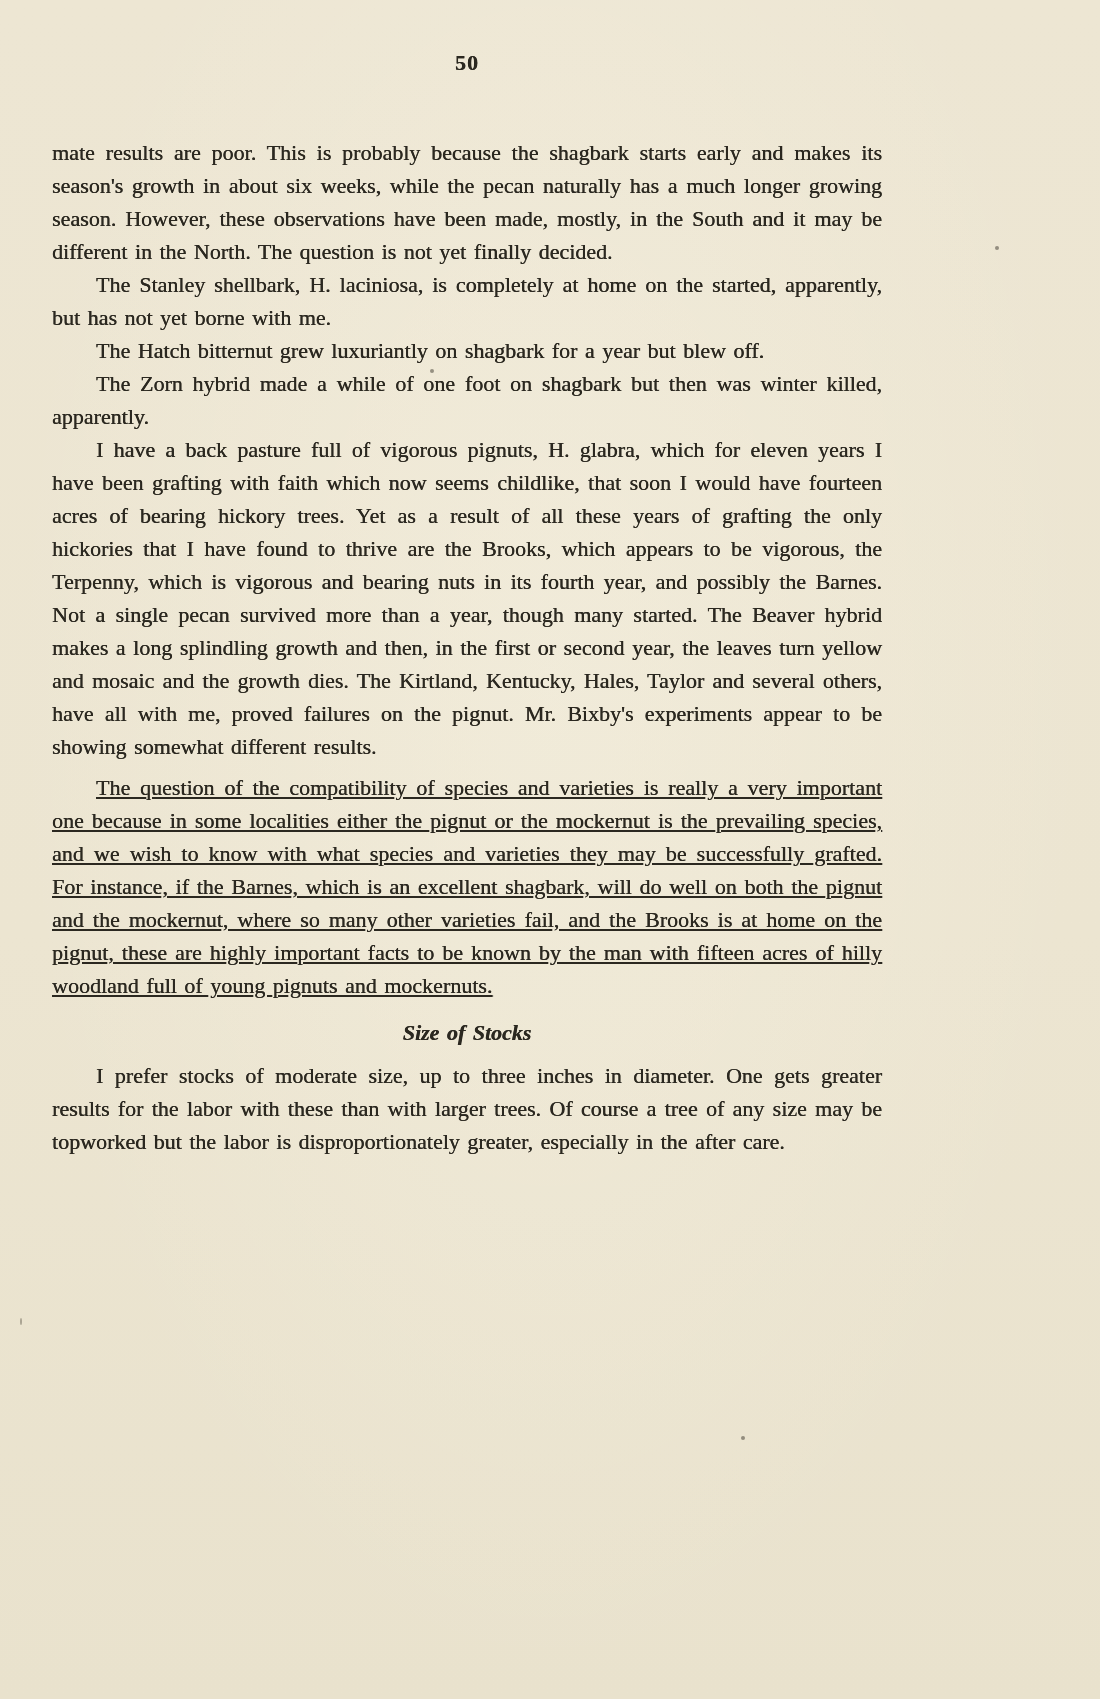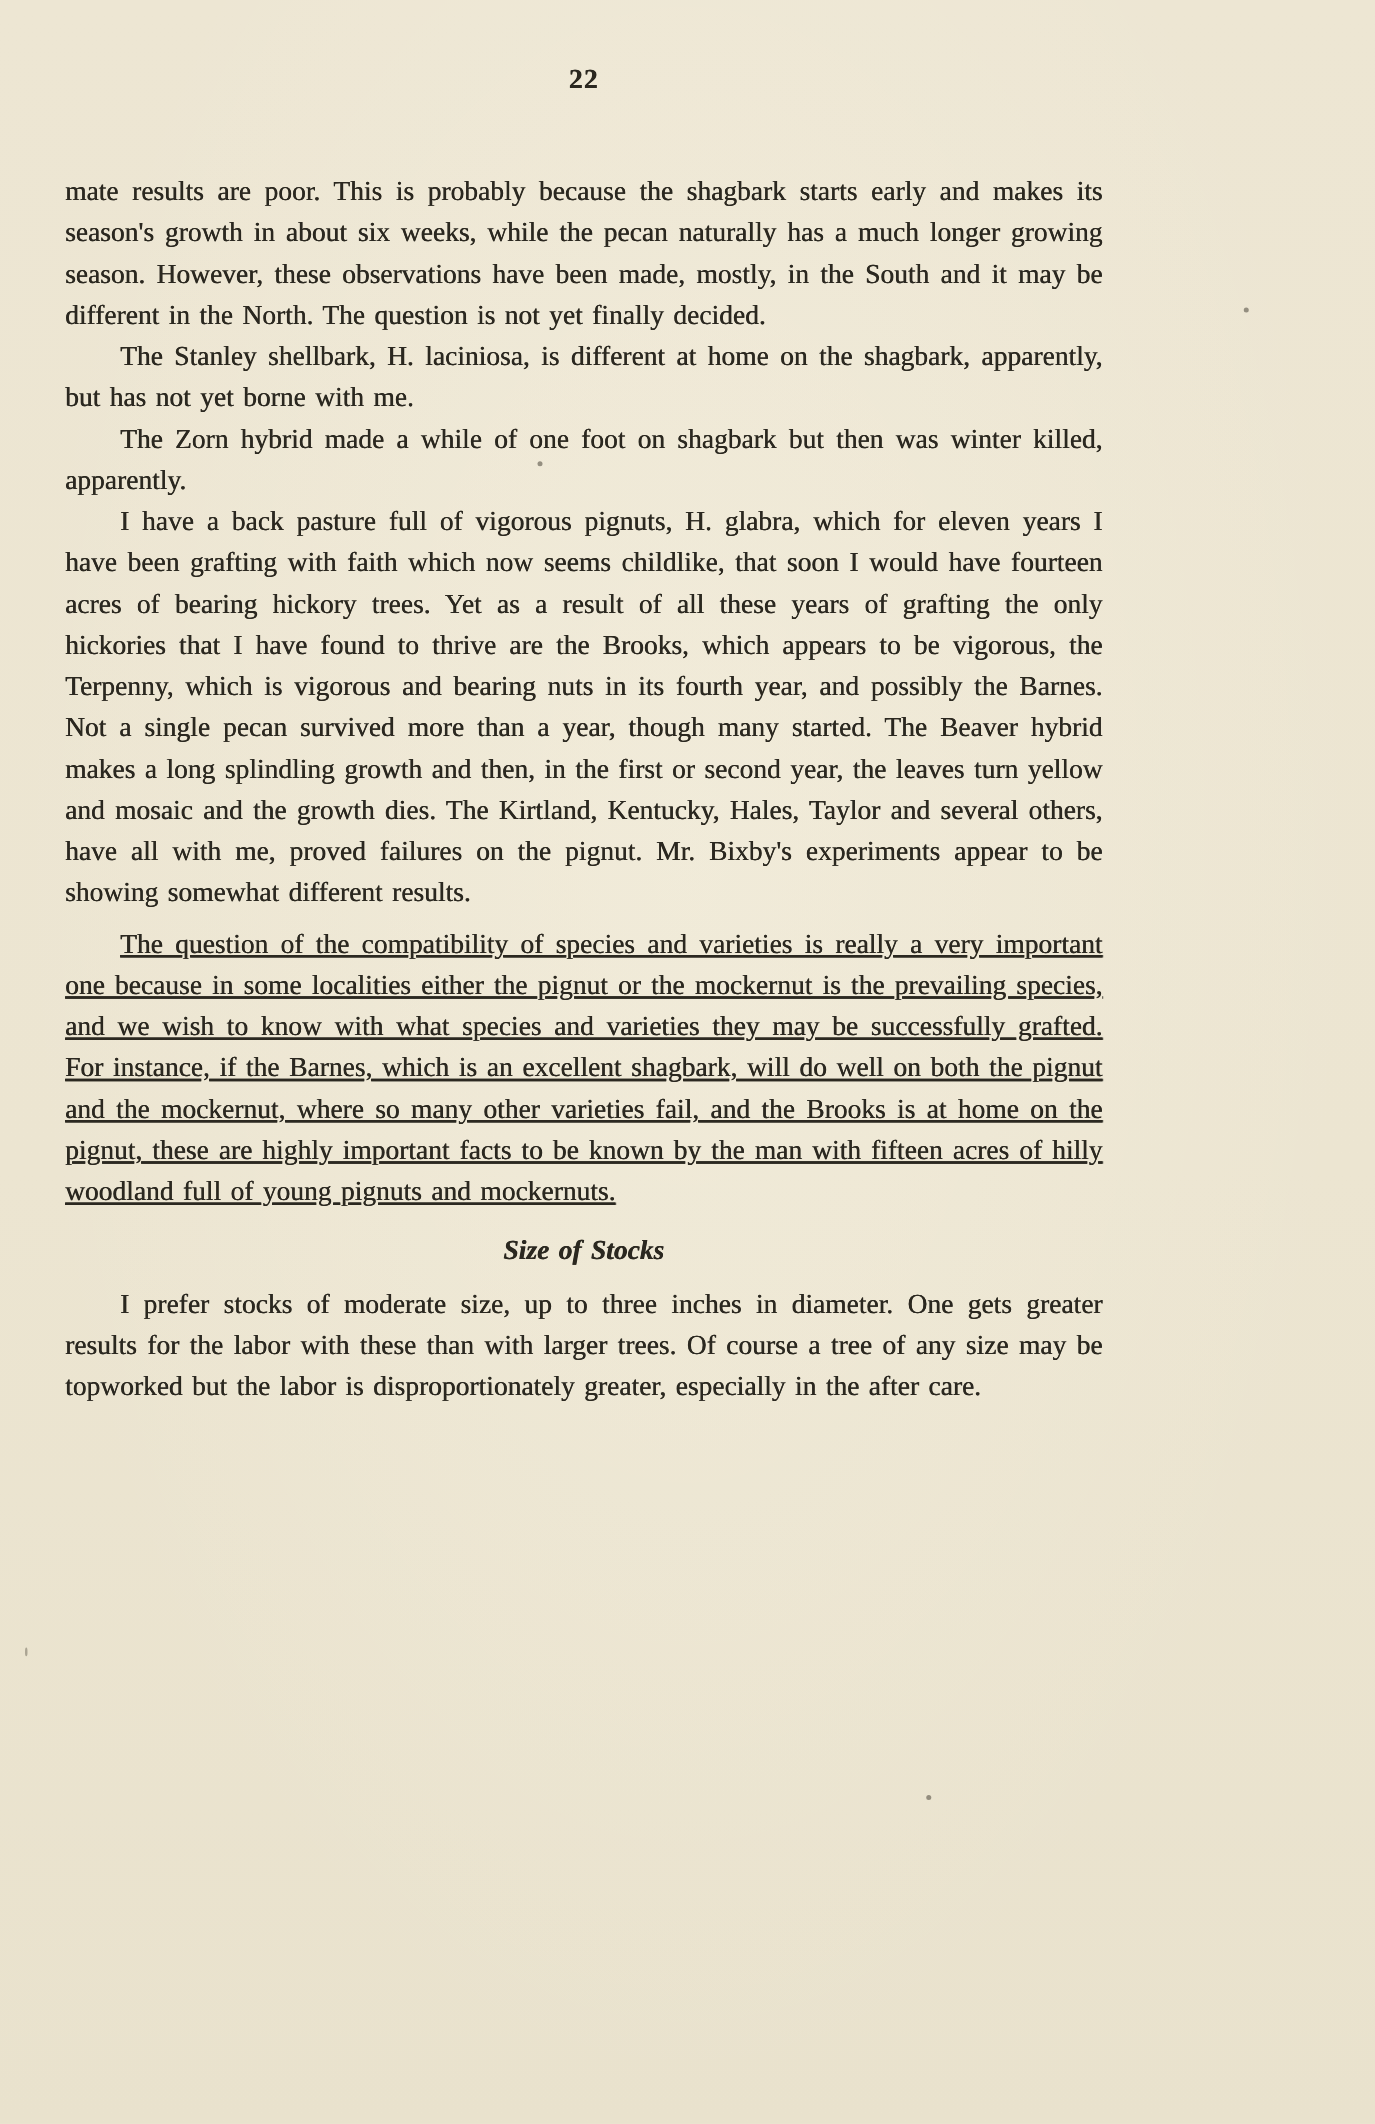--- a/index.html
+++ b/index.html
@@ -68,28 +68,29 @@
   .speck.s1 { left: 995px; top: 246px; width: 4px; height: 4px; }
   .speck.s2 { left: 430px; top: 369px; width: 4px; height: 4px; }
   .speck.s3 { left: 741px; top: 1436px; width: 4px; height: 4px; }
   .speck.s4 { left: 20px;  top: 1318px; width: 2px; height: 7px; opacity: 0.4; }
 </style>
 </head>
 <body>
 
 <div class="page">
 
-  <div class="page-number">22</div>
+  <div class="page-number">50</div>
 
   <div class="text-block">
 
     <p class="para no-indent">mate results are poor.  This is probably because the shagbark starts early and makes its season's growth in about six weeks, while the pecan naturally has a much longer growing season.  However, these observations have been made, mostly, in the South and it may be different in the North.  The question is not yet finally decided.</p>
 
-    <p class="para">The Stanley shellbark, H. laciniosa, is different at home on the shagbark, apparently, but has not yet borne with me.</p>
+    <p class="para">The Stanley shellbark, H. laciniosa, is completely at home on the started, apparently, but has not yet borne with me.</p>
 
+    <p class="para">The Hatch bitternut grew luxuriantly on shagbark for a year but blew off.</p>
 
     <p class="para">The Zorn hybrid made a while of one foot on shagbark but then was winter killed, apparently.</p>
 
     <p class="para">I have a back pasture full of vigorous pignuts, H. glabra, which for eleven years I have been grafting with faith which now seems childlike, that soon I would have fourteen acres of bearing hickory trees.  Yet as a result of all these years of grafting the only hickories that I have found to thrive are the Brooks, which appears to be vigorous, the Terpenny, which is vigorous and bearing nuts in its fourth year, and possibly the Barnes.  Not a single pecan survived more than a year, though many started.  The Beaver hybrid makes a long splindling growth and then, in the first or second year, the leaves turn yellow and mosaic and the growth dies.  The Kirtland, Kentucky, Hales, Taylor and several others, have all with me, proved failures on the pignut.  Mr. Bixby's experiments appear to be showing somewhat different results.</p>
 
     <p class="para space-above">The question of the compatibility of species and varieties is really a very important one because in some localities either the pignut or the mockernut is the prevailing species, and we wish to know with what species and varieties they may be successfully grafted.  For instance, if the Barnes, which is an excellent shagbark, will do well on both the pignut and the mockernut, where so many other varieties fail, and the Brooks is at home on the pignut, these are highly important facts to be known by the man with fifteen acres of hilly woodland full of young pignuts and mockernuts.</p>
 
     <h2 class="section-heading">Size of Stocks</h2>
 
     <p class="para">I prefer stocks of moderate size, up to three inches in diameter. One gets greater results for the labor with these than with larger trees.  Of course a tree of any size may be topworked but the labor is disproportionately greater, especially in the after care.</p>

